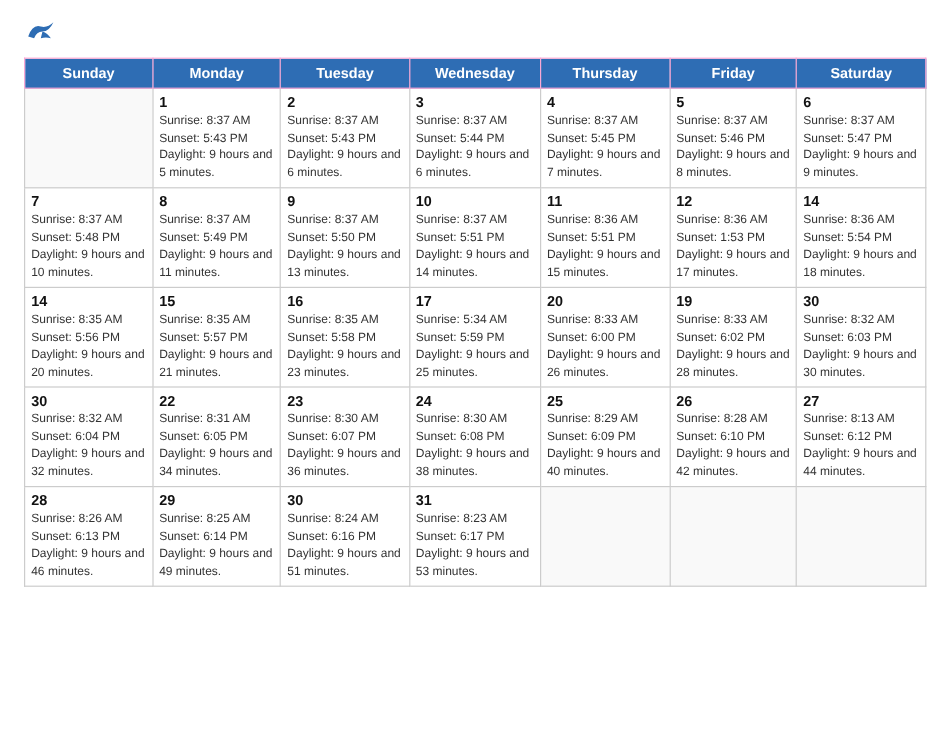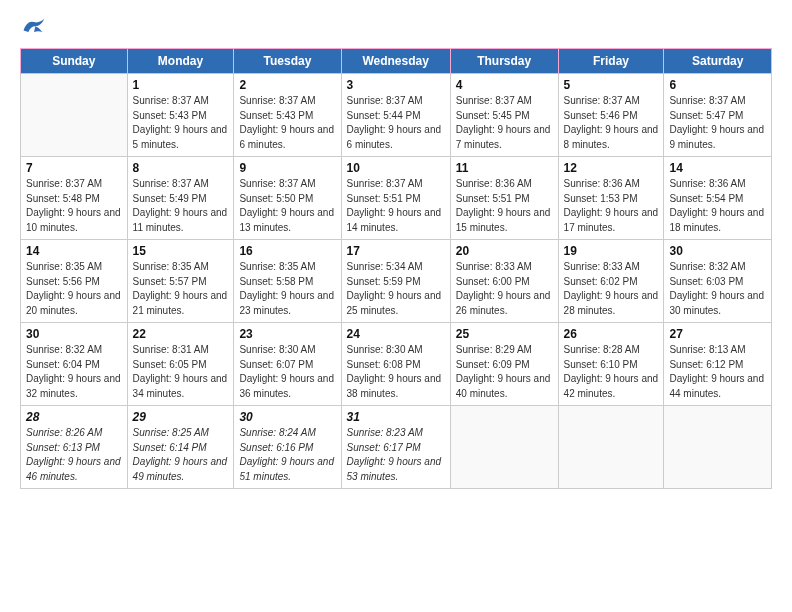--- a/index.html
+++ b/index.html
@@ -81,21 +81,20 @@
     }
     .day-info {
       line-height: 1.45;
       color: #333;
     }
     .day-info div {
       font-size: 10px;
     }
     .row-last td {
       height: 70px;
-      font-style: italic;
     }
   </style>
 </head>
 <body>
 
 <div class="page">
   <div class="header">
     <div class="logo">
       <svg class="logo-bird" viewBox="0 0 40 30" xmlns="http://www.w3.org/2000/svg">
         <path d="M5,20 Q10,5 20,8 Q28,10 35,3 Q30,14 22,14 Q15,14 12,22 Z" fill="#2e6db4"></path>

